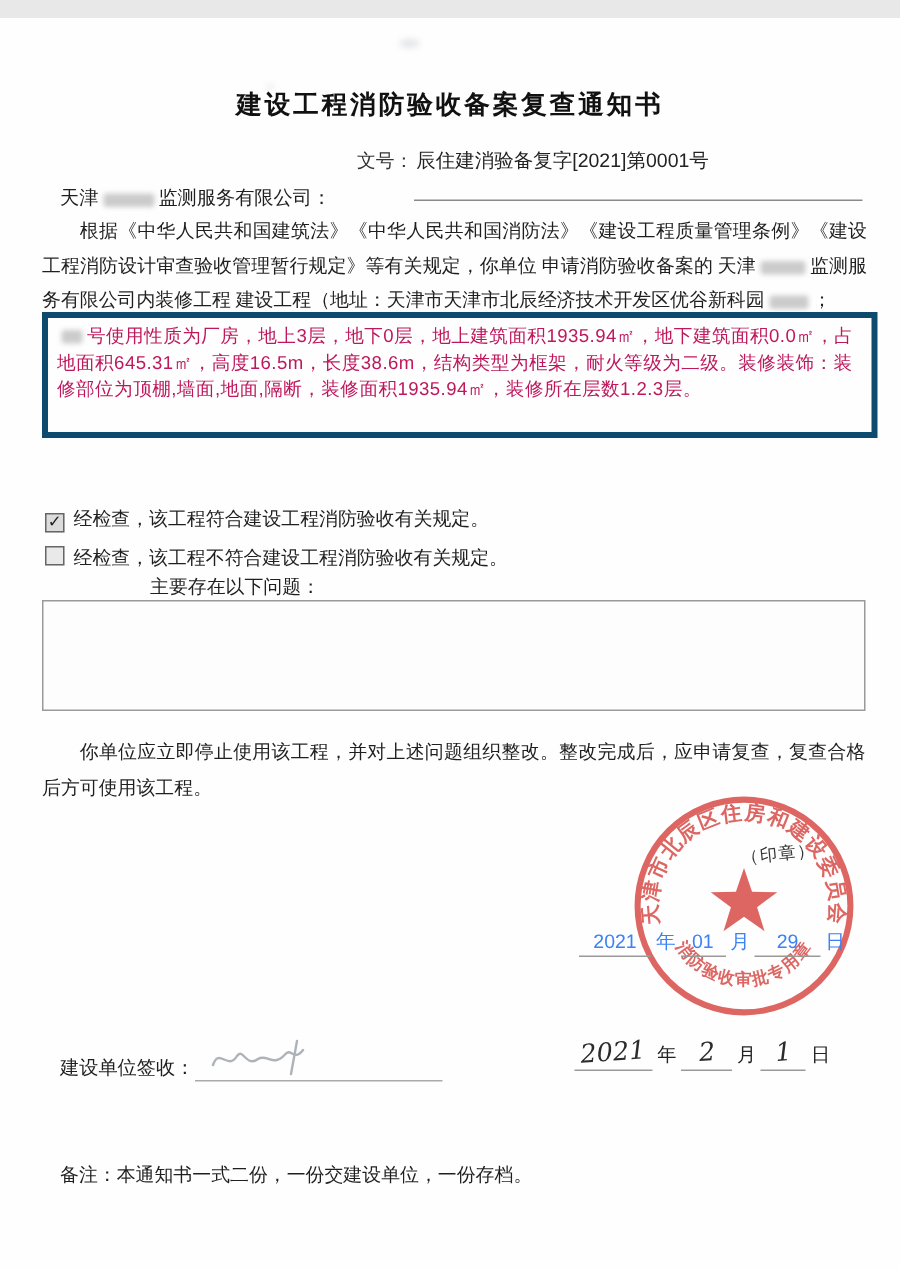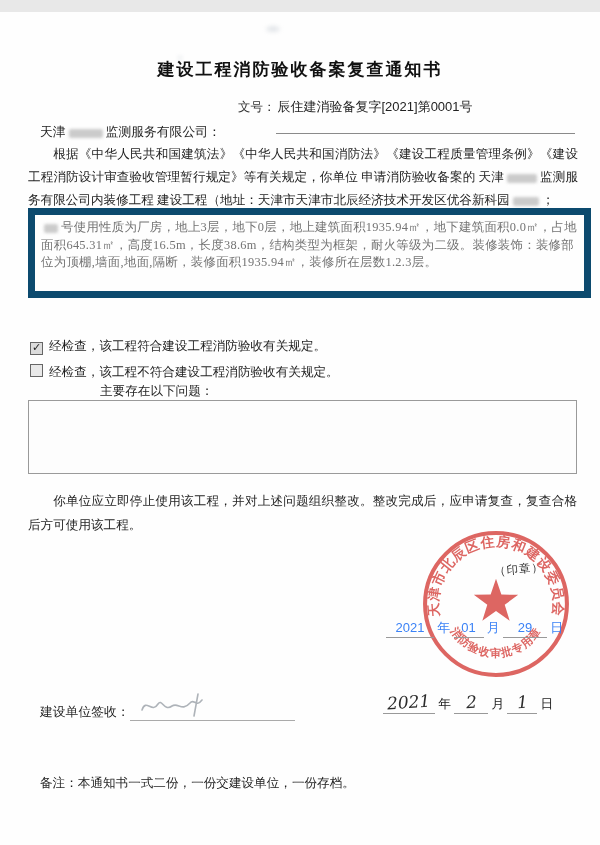--- a/index.html
+++ b/index.html
@@ -35,23 +35,23 @@
     display:inline-block;height:9px;border-radius:2px;
     background:#bfbfbf;filter:blur(1.6px);vertical-align:middle;
     margin:0 3px;opacity:.8;
   }
   .redact.w1{width:34px;}
   .redact.w2{width:30px;}
   .redact.w3{width:26px;}
   .redact.w4{width:14px;}
   .info-box{
     position:absolute;top:196px;left:28px;width:537px;height:68px;
-    border:7px solid #0c4a6e;padding:4px 6px;
-    font-family:Liberation Serif, serif;
-    font-size:12.4px;line-height:17.5px;color:#737373;
+    border:4px solid #0c4a6e;padding:4px 6px;
+    font-family:Liberation Sans, sans-serif;
+    font-size:12.4px;line-height:17.5px;color:#be185d;
     letter-spacing:0.3px;
   }
   .filing{
     position:absolute;top:279px;left:28px;width:550px;
     font-size:12.6px;line-height:23px;text-align:justify;
   }
   .check-row{position:absolute;left:30px;font-size:12.6px;white-space:nowrap;}
   .check-row.first{top:326px;}
   .check-row.second{top:352px;}
   .checkbox{

